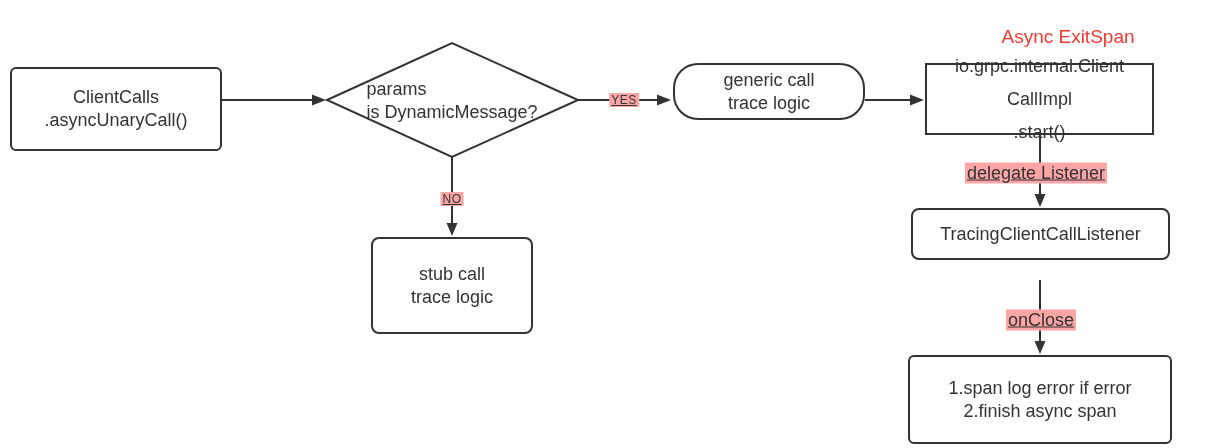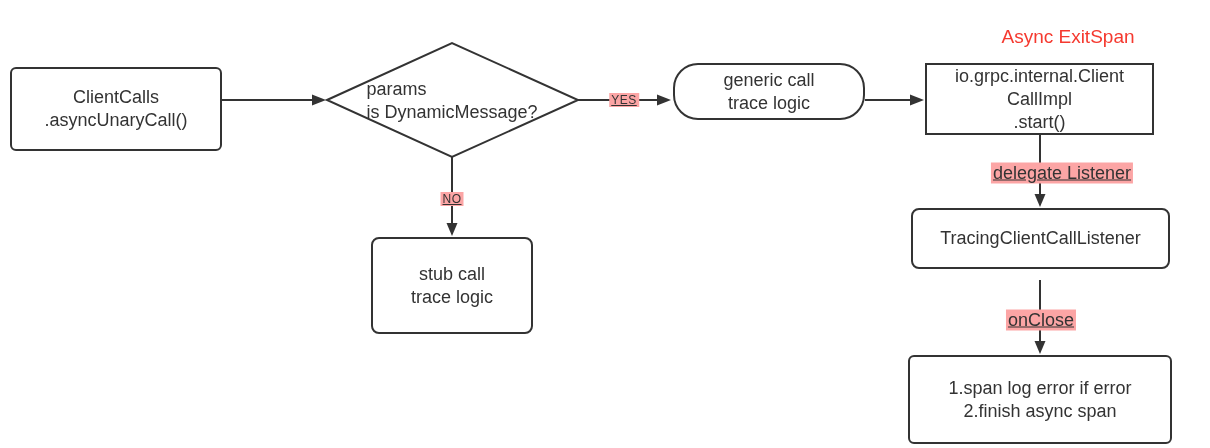--- a/index.html
+++ b/index.html
@@ -36,22 +36,22 @@
     font-size: 18px;
     line-height: 23px;
     white-space: pre-line;
   }
   .node.square { border-radius: 0; }
   .node.r8 { border-radius: 8px; }
 
   .node-client-calls { left: 10px;  top: 67px;  width: 212px; height: 84px; }
   .node-generic-call { left: 673px; top: 63px;  width: 192px; height: 57px; border-radius: 25px; }
   .node-stub-call    { left: 371px; top: 237px; width: 162px; height: 97px; }
-  .node-impl         { left: 925px; top: 63px;  width: 229px; height: 72px; line-height: 23px; }
-  .node-tracing      { left: 911px; top: 208px; width: 259px; height: 61px; }
+  .node-impl         { left: 925px; top: 63px;  width: 229px; height: 72px; line-height: 33px; }
+  .node-tracing      { left: 911px; top: 208px; width: 259px; height: 52px; }
   .node-final        { left: 908px; top: 355px; width: 264px; height: 89px; }
 
   .decision-label {
     position: absolute;
     left: 452px;
     top: 101px;
     transform: translate(-50%, -50%);
     font-size: 18px;
     line-height: 23px;
     white-space: pre-line;
@@ -63,21 +63,21 @@
     background: #fca5a5;
     padding: 0 2px;
     white-space: nowrap;
     text-decoration: underline;
   }
   .edge-label.small { font-size: 12px; letter-spacing: 0.5px; }
   .edge-label.big   { font-size: 18px; }
 
   .label-yes      { left: 624px;  top: 100px; }
   .label-no       { left: 452px;  top: 199px; }
-  .label-delegate { left: 1062px; top: 173px; }
+  .label-delegate { left: 1036px; top: 173px; }
   .label-onclose  { left: 1041px; top: 320px; }
 
   .async-title {
     position: absolute;
     left: 1036px;
     top: 37px;
     transform: translate(-50%, -50%);
     font-size: 19px;
     white-space: nowrap;
   }

